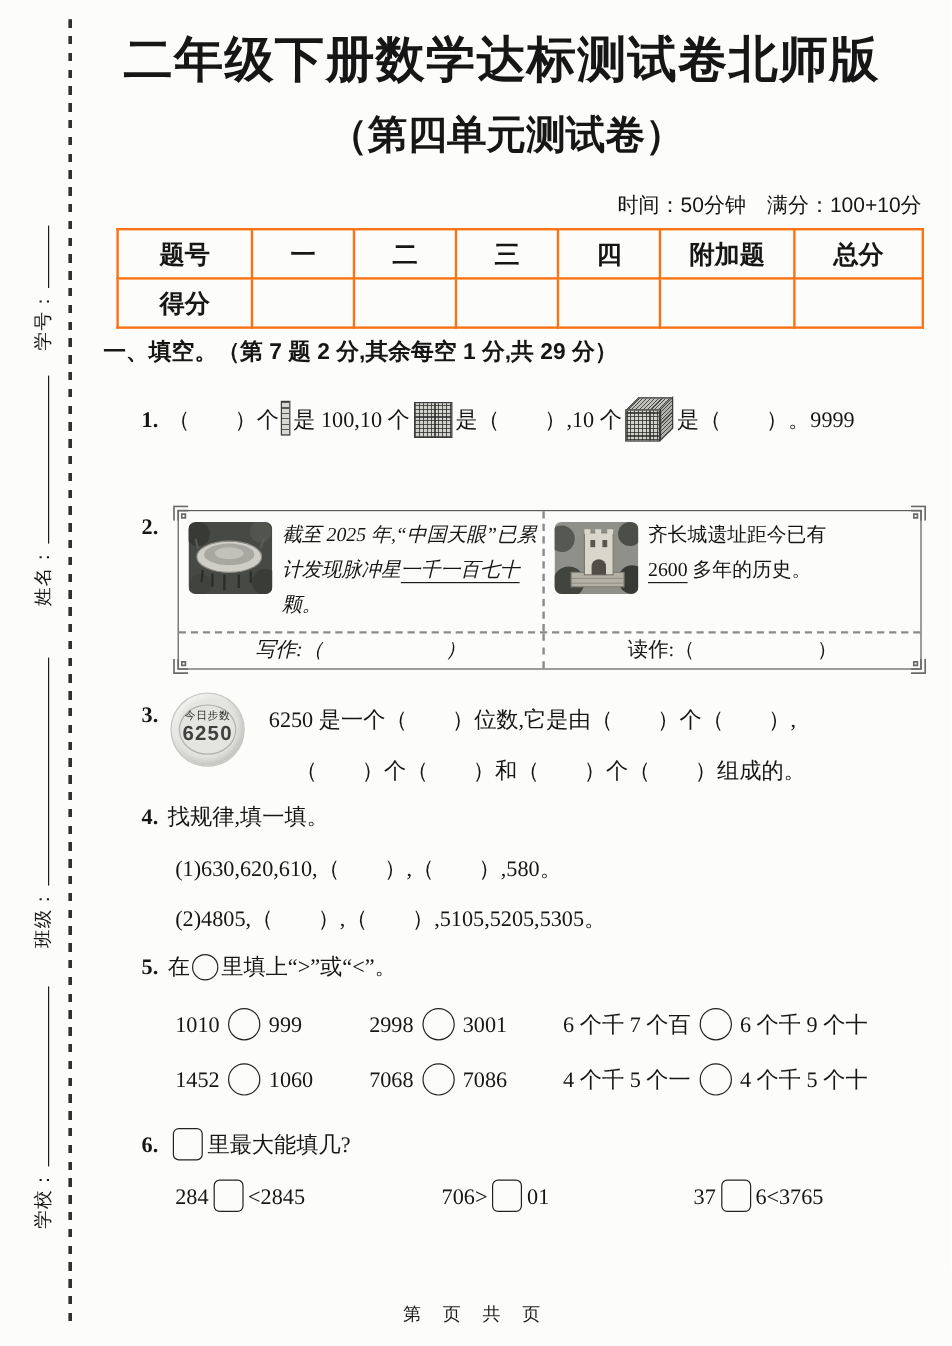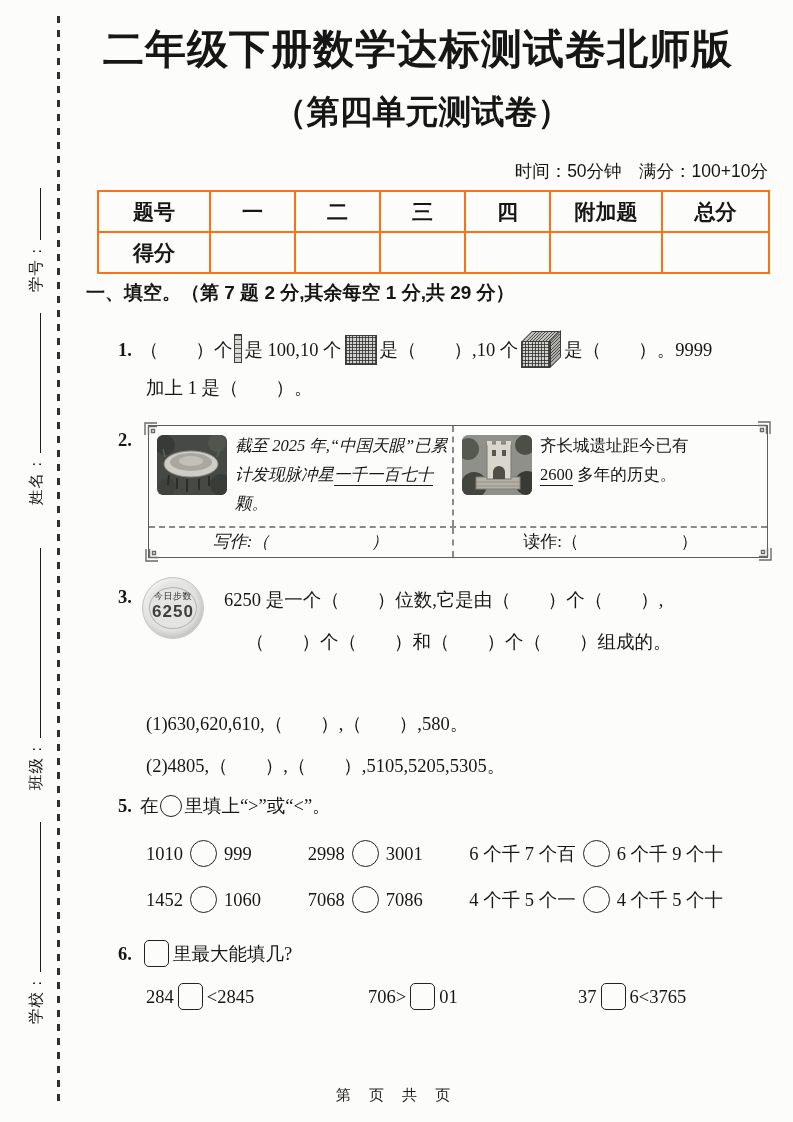--- a/index.html
+++ b/index.html
@@ -134,21 +134,20 @@
         <td></td>
       </tr>
     </tbody>
   </table>
 
   <div class="section-heading sans">一、填空。（第 7 题 2 分,其余每空 1 分,共 29 分）</div>
 
   <div class="qline" style="top:331px;left:118px">
     <b class="qnum">1.</b><span>（　　）个</span><span class="rod-icon"></span><span>是 100,10 个</span><span class="flat-icon"></span><span>是（　　）,10 个</span><span class="cube-icon"><i class="cf"></i><i class="ct"></i><i class="cr"></i></span><span>是（　　）。9999</span>
   </div>
-  <div class="qline" style="top:375px;left:146px">加上 1 是（　　）。</div>
 
   <div class="qline" style="top:430px;left:118px"><b class="qnum">2.</b></div>
   <div class="q2-box">
     <span class="corner c-tl"><svg width="13" height="13" viewBox="0 0 13 13">
           <path d="M1 13 V1 H13 M4.5 13 V4.5 H13 M7.5 10.5 V7.5 H10.5 V10.5 Z" fill="none" stroke="#6a6a6a" stroke-width="1.4"></path>
         </svg></span>
     <span class="corner c-tr"><svg width="13" height="13" viewBox="0 0 13 13">
           <path d="M1 13 V1 H13 M4.5 13 V4.5 H13 M7.5 10.5 V7.5 H10.5 V10.5 Z" fill="none" stroke="#6a6a6a" stroke-width="1.4"></path>
         </svg></span>
     <span class="corner c-br"><svg width="13" height="13" viewBox="0 0 13 13">
@@ -203,20 +202,23 @@
   <div class="qline" style="top:587px;left:118px"><b class="qnum">3.</b></div>
   <div class="badge sans">
     <div class="badge-inner">
       <div class="badge-title">今日步数</div>
       <div class="badge-value">6250</div>
     </div>
   </div>
   <div class="qline" style="top:587px;left:224px">6250 是一个（　　）位数,它是由（　　）个（　　）,</div>
   <div class="qline" style="top:629px;left:246px">（　　）个（　　）和（　　）个（　　）组成的。</div>
 
+  <div class="qline" style="top:668px;left:118px">
+    <b class="qnum">4.</b><span>找规律,填一填。</span>
+  </div>
   <div class="qline" style="top:711px;left:146px">(1)630,620,610,（　　）,（　　）,580。</div>
   <div class="qline" style="top:753px;left:146px">(2)4805,（　　）,（　　）,5105,5205,5305。</div>
 
   <div class="qline" style="top:793px;left:118px">
     <b class="qnum">5.</b><span>在</span><span class="cmp-circle sm"></span><span>里填上“&gt;”或“&lt;”。</span>
   </div>
   <div class="qline" style="top:840px;left:146px">
     <span class="q5g wfix"><span>1010</span><span class="cmp-circle"></span><span>999</span></span>
     <span class="q5g wfix"><span>2998</span><span class="cmp-circle"></span><span>3001</span></span>
     <span class="q5g"><span>6 个千 7 个百</span><span class="cmp-circle"></span><span>6 个千 9 个十</span></span>

